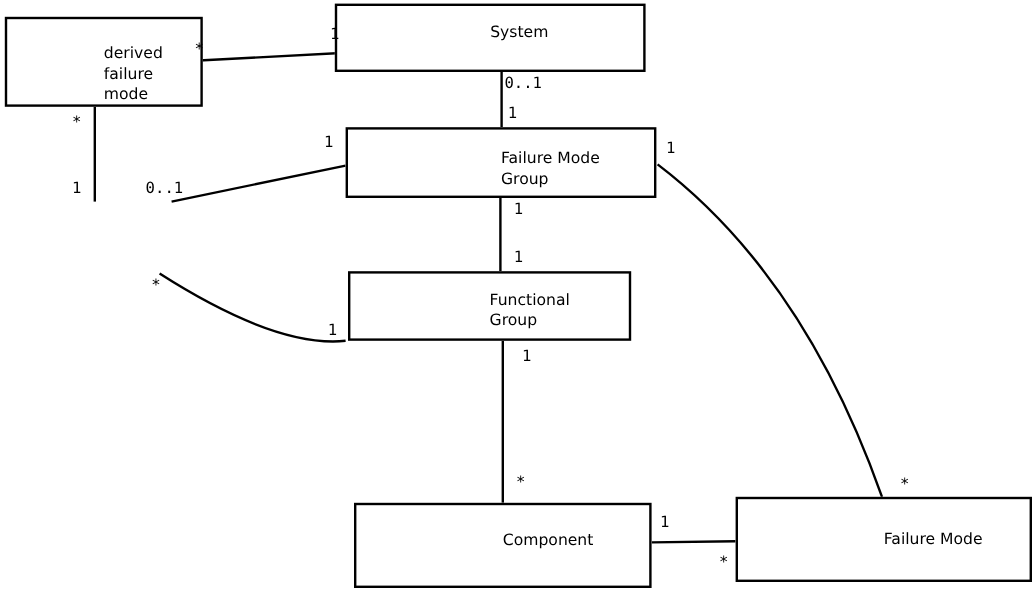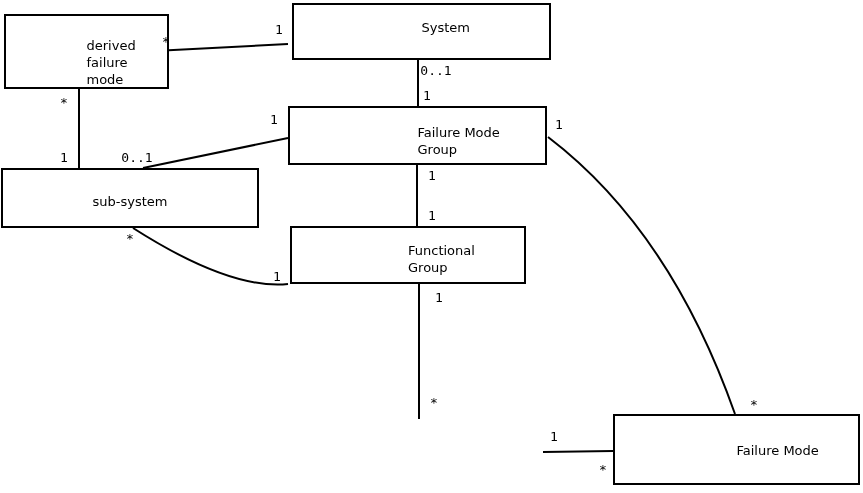--- a/index.html
+++ b/index.html
@@ -75,33 +75,33 @@
       <path d="M 133 228 Q 230 290 288 284" stroke="#000000"></path>
       <path d="M 419 284 L 419 419" stroke="#000000"></path>
       <path d="M 543 452 L 613 451" stroke="#000000"></path>
       <path d="M 548 137 Q 670 230 735 414" stroke="#000000"></path>
     </svg>
 <div class="node anchor-half" style="left: 4px; top: 14px; width: 165px; height: 75px;">
       <div class="node-label" style="transform: translateY(calc(-50% + 10px)); color: rgb(0, 0, 0);">derived
 failure
 mode</div>
     </div>
-    <div class="node anchor-half" style="left: 292px; top: 3px; width: 259px; height: 57px;">
+    <div class="node anchor-half" style="left: 279px; top: 3px; width: 259px; height: 57px;">
       <div class="node-label" style="transform: translateY(calc(-50% - 5px)); color: rgb(0, 0, 0);">System</div>
     </div>
     <div class="node anchor-half" style="left: 288px; top: 106px; width: 259px; height: 59px;">
       <div class="node-label" style="transform: translateY(calc(-50% + 5px)); color: rgb(0, 0, 0);">Failure Mode
 Group</div>
     </div>
-    <div class="node anchor-center" style="left: 1px; top: 168px; width: 258px; height: 60px;">
-      <div class="node-label" style="transform: translateY(calc(-50% + 3px)); color: rgb(0, 0, 0);">sub-system</div>
-    </div>
     <div class="node anchor-half" style="left: 290px; top: 226px; width: 236px; height: 58px;">
       <div class="node-label" style="transform: translateY(calc(-50% + 4px)); color: rgb(0, 0, 0);">Functional
 Group</div>
+    </div>
+    <div class="node anchor-half" style="left: 295px; top: 419px; width: 248px; height: 71px;">
+      <div class="node-label" style="transform: translateY(calc(-50% - 4px)); color: rgb(0, 0, 0);">Component</div>
     </div>
     <div class="node anchor-half" style="left: 613px; top: 414px; width: 247px; height: 71px;">
       <div class="node-label" style="transform: translateY(calc(-50% + 0px)); color: rgb(0, 0, 0);">Failure Mode</div>
     </div>
     <span class="lbl" style="left: 279px; top: 29px; color: rgb(0, 0, 0);">1</span>
     <span class="lbl star" style="left: 166px; top: 39px; color: rgb(0, 0, 0);">*</span>
     <span class="lbl star" style="left: 64px; top: 100px; color: rgb(0, 0, 0);">*</span>
     <span class="lbl" style="left: 64px; top: 157px; color: rgb(0, 0, 0);">1</span>
     <span class="lbl" style="left: 137px; top: 157px; color: rgb(0, 0, 0);">0..1</span>
     <span class="lbl" style="left: 274px; top: 119px; color: rgb(0, 0, 0);">1</span>

